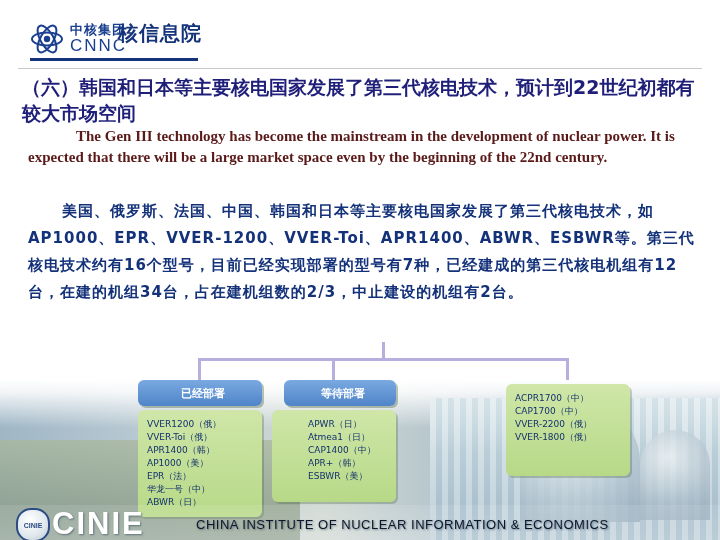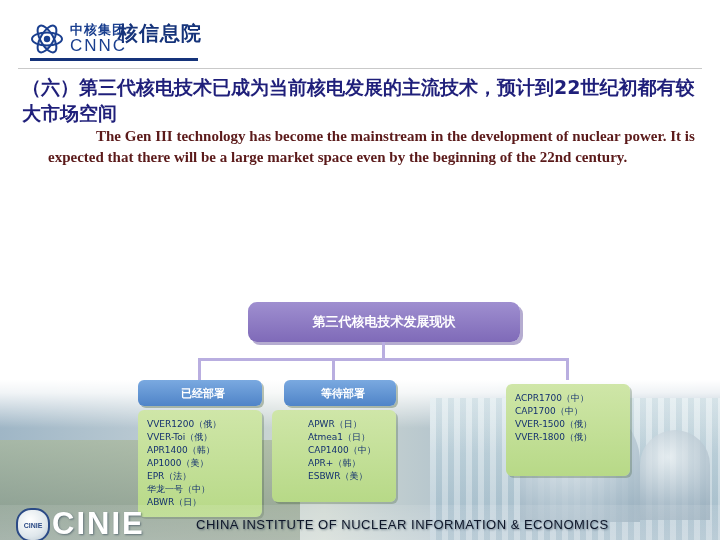--- a/index.html
+++ b/index.html
@@ -68,21 +68,20 @@
   .title-cn{
     position:absolute;left:22px;top:74px;width:690px;
     font-size:19px;line-height:26px;color:#1f1f7a;font-weight:bold;
     font-family:"DejaVu Sans","Liberation Sans",sans-serif;
   }
   .para-en{
     position:absolute;left:28px;top:126px;width:672px;
     font-size:15px;line-height:21px;color:#5b1a1a;font-weight:bold;
     font-family:"Liberation Serif", serif;
     text-indent:48px;
-    margin-left:20px;
   }
   .para-cn{
     position:absolute;left:28px;top:198px;width:676px;
     font-size:15px;line-height:27px;color:#14327a;font-weight:bold;
     font-family:"DejaVu Sans","Liberation Sans",sans-serif;
     text-indent:34px;letter-spacing:1px;
   }
 
   
   .diagram{position:absolute;left:0;top:296px;width:720px;height:230px;}
@@ -168,25 +167,25 @@
         <circle cx="17" cy="17" r="3.2" fill="#1a3f8f"></circle>
       </svg>
     </div>
     <div class="logo-cn">中核集团</div>
     <div class="logo-cnnc">CNNC</div>
     <div class="logo-name">核信息院</div>
     <div class="logo-underline"></div>
     <div class="header-rule"></div>
   </div>
 
-  <div class="title-cn">（六）第三代核电技术已成为当前核电发展的主流技术，预计到22世纪初都有较大市场空间</div>
+  <div class="title-cn">（六）韩国和日本等主要核电国家发展了第三代核电技术，预计到22世纪初都有较大市场空间</div>
   <div class="para-en">The Gen III technology has become the mainstream in the development of nuclear power.  It is expected that there will be a large market space even by the beginning of the 22nd century.</div>
+  <div class="para-cn">美国、俄罗斯、法国、中国、韩国和日本等主要核电国家发展了第三代核电技术，如AP1000、EPR、VVER-1200、VVER-Toi、APR1400、ABWR、ESBWR等。第三代核电技术约有16个型号，目前已经实现部署的型号有7种，已经建成的第三代核电机组有12台，在建的机组34台，占在建机组数的2/3，中止建设的机组有2台。</div>
 
   <div class="diagram">
-    <div class="node-top">第三代核电技术发展现状</div>
     <div class="connector c-v1"></div>
     <div class="connector c-h"></div>
     <div class="connector c-v2"></div>
     <div class="connector c-v3"></div>
     <div class="connector c-v4"></div>
 
     <div class="col c1">
       <div class="col-head">已经部署</div>
       <div class="col-body" style="white-space:pre-line;">VVER1200（俄）
 VVER-Toi（俄）
@@ -202,21 +201,21 @@
       <div class="col-body" style="white-space:pre-line;padding-left:36px;">APWR（日）
 Atmea1（日）
 CAP1400（中）
 APR+（韩）
 ESBWR（美）</div>
     </div>
 
     <div class="col c3">
       <div class="col-body" style="white-space:pre-line;">ACPR1700（中）
 CAP1700（中）
-VVER-1500（俄）
+VVER-2200（俄）
 VVER-1800（俄）</div>
     </div>
   </div>
 
   <div class="footer"></div>
   <div class="footer-seal">CINIE</div>
   <div class="footer-cinie">CINIE</div>
   <div class="footer-sub">CHINA INSTITUTE OF NUCLEAR INFORMATION &amp; ECONOMICS</div>
 
 </div>

